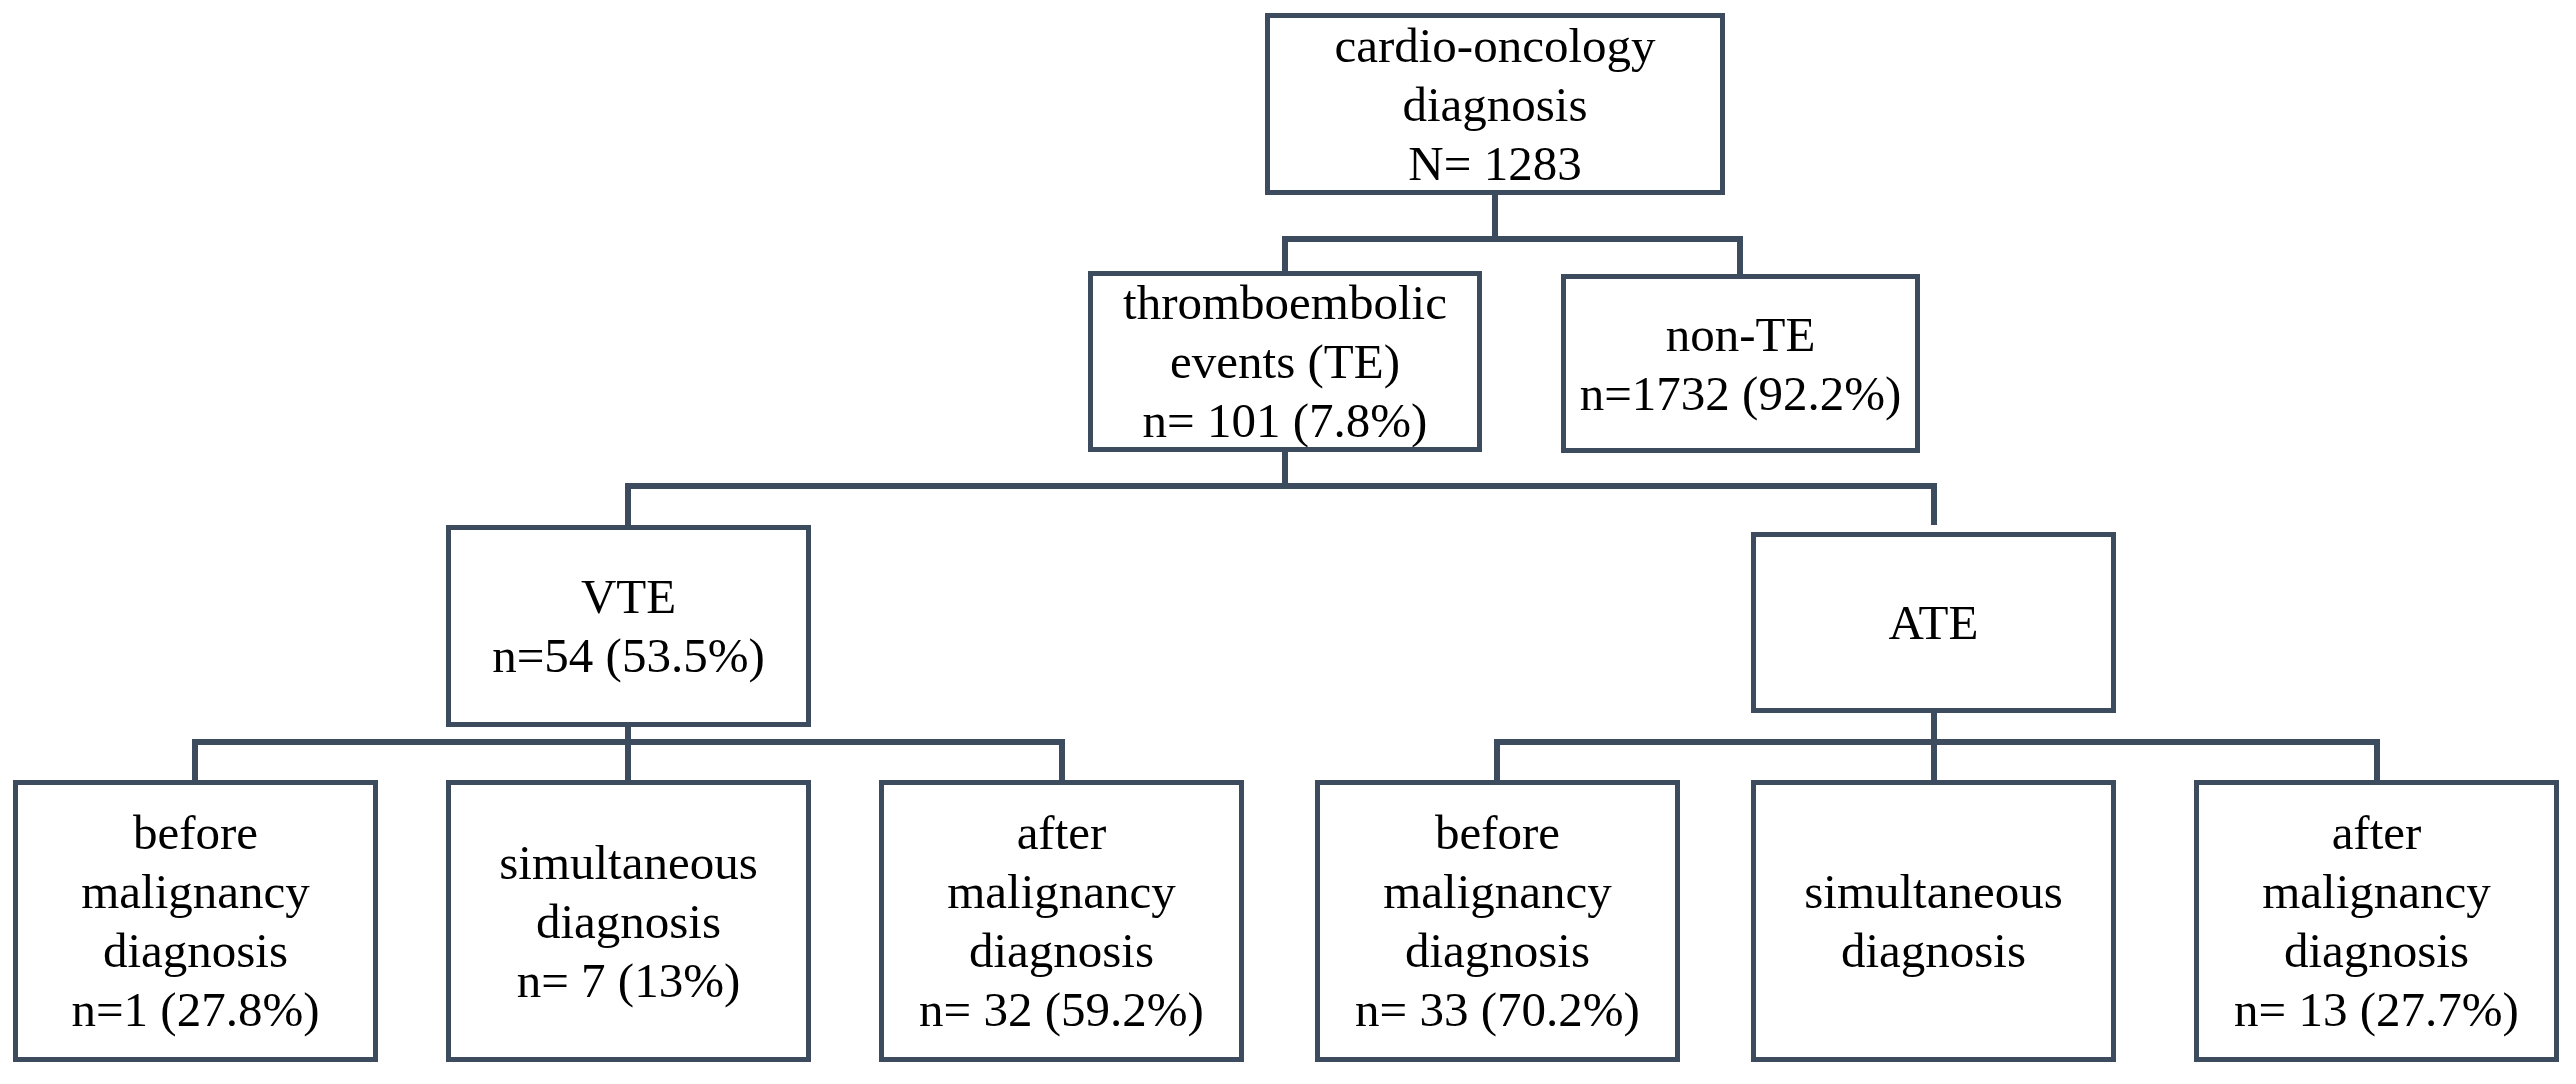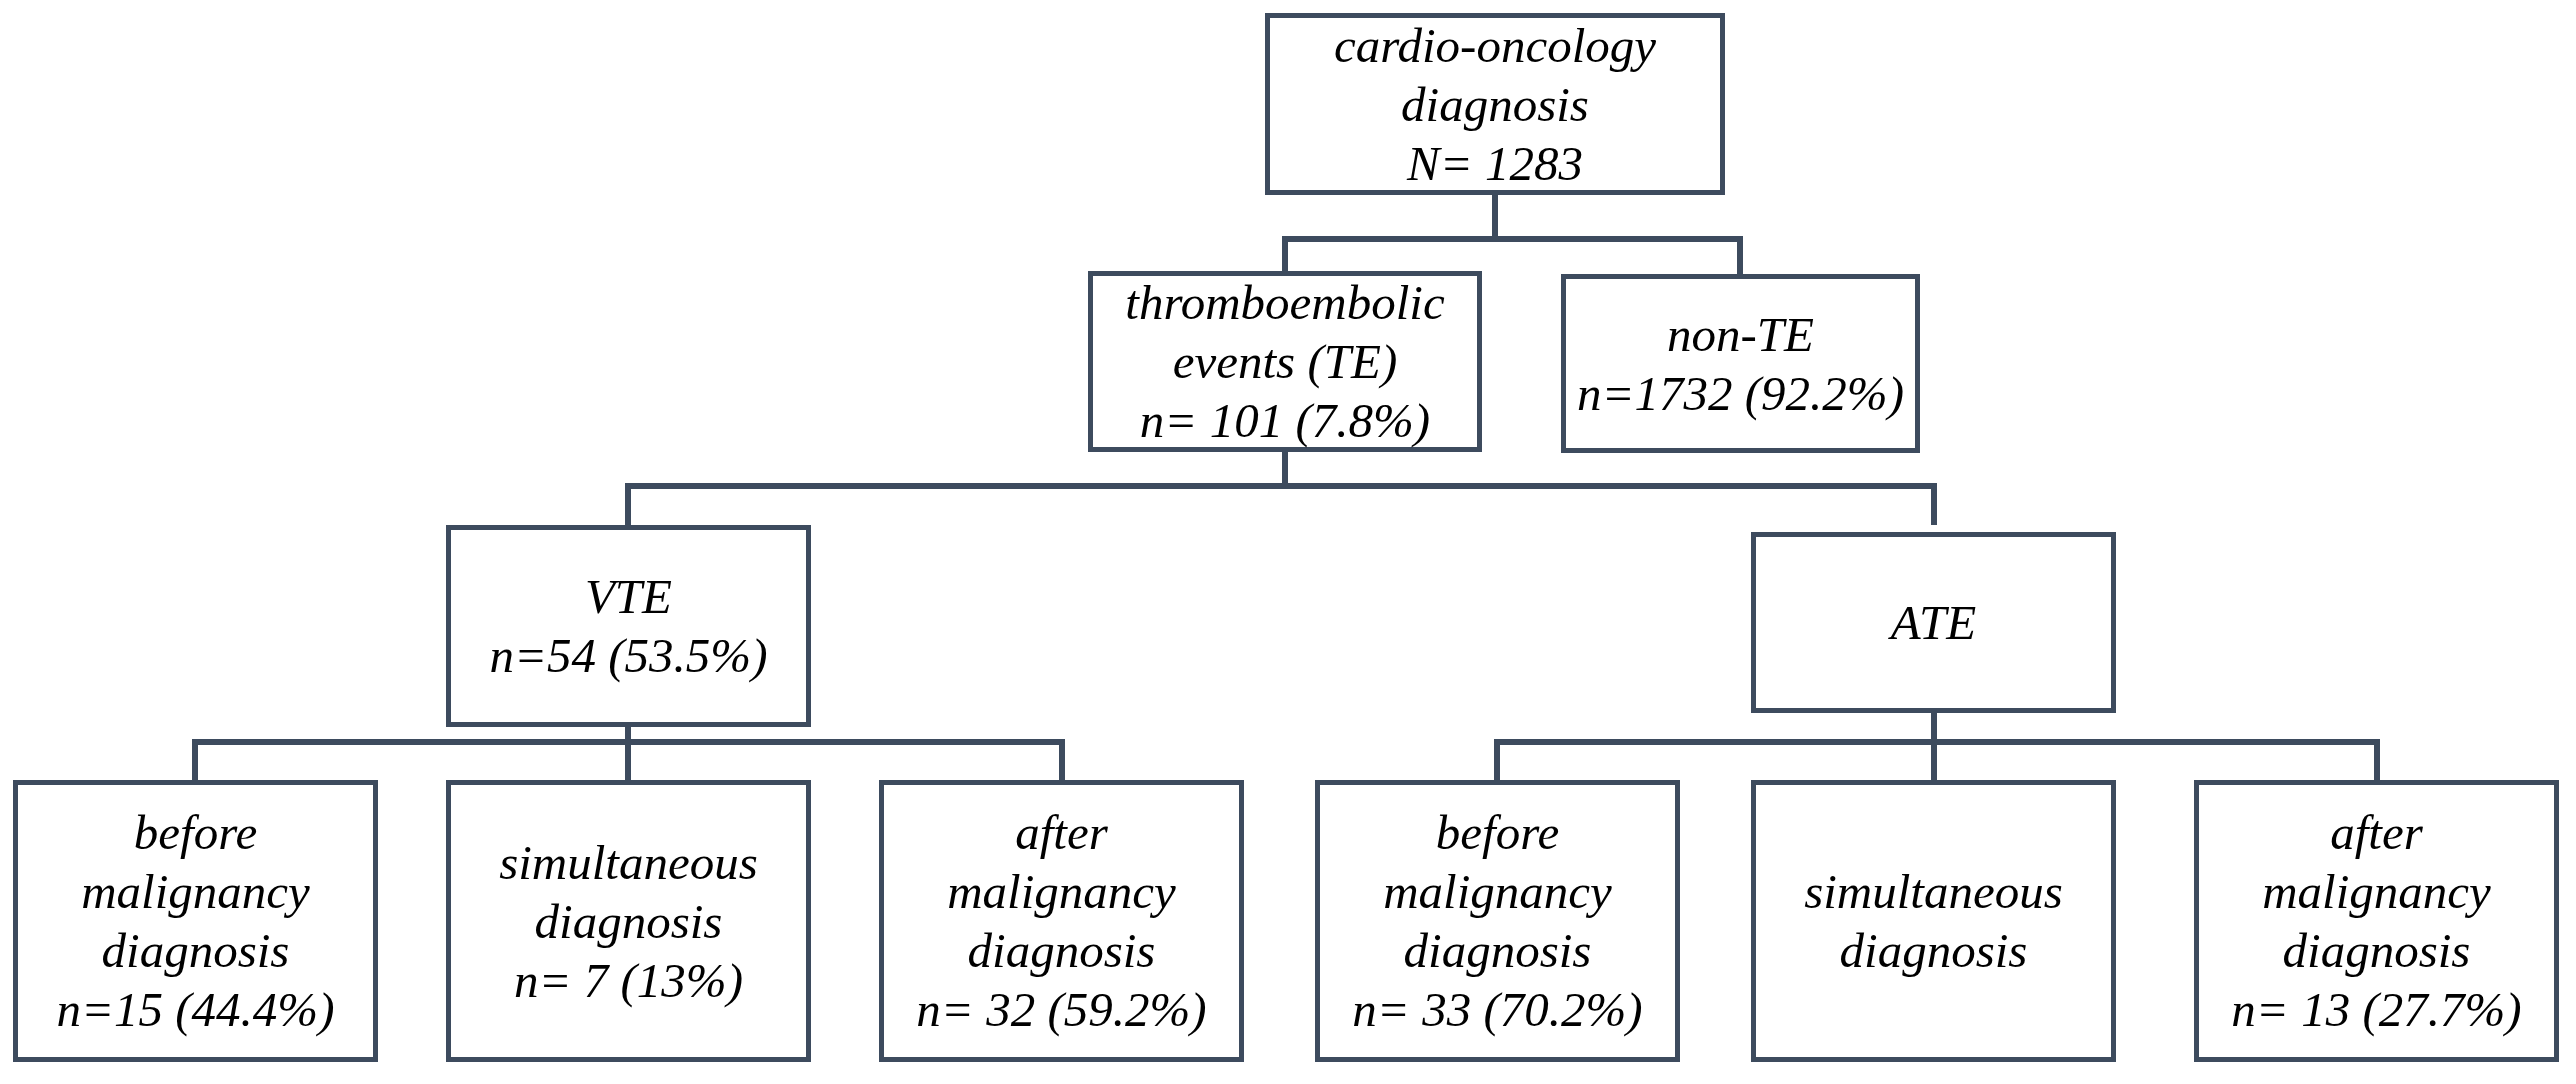--- a/index.html
+++ b/index.html
@@ -5,21 +5,21 @@
   :root{
     --line:#3d4b5e;
     --text:#000000;
   }
   html,body{margin:0;padding:0;}
   body{
     width:2576px;height:1084px;background:#ffffff;
     font-family:"Liberation Serif","DejaVu Serif",serif;
   }
   .stage{
-    position:relative;width:2576px;height:1084px;background:#ffffff;overflow:hidden;font-style:italic;
+    position:relative;width:2576px;height:1084px;background:#ffffff;overflow:hidden;
   }
   .node{
     position:absolute;box-sizing:border-box;
     border:5.8px solid var(--line);
     background:#ffffff;color:var(--text);
     display:flex;flex-direction:column;justify-content:center;align-items:center;
     text-align:center;
     font-size:49px;line-height:59px;
   }
   .node .ln{white-space:nowrap;}
@@ -75,21 +75,21 @@
   </div>
 
   <div class="node" style="left:1751px;top:532px;width:365px;height:181px">
     <div class="ln">ATE</div>
   </div>
 
   <div class="node" style="left:13px;top:780px;width:365px;height:282px">
     <div class="ln">before</div>
     <div class="ln">malignancy</div>
     <div class="ln">diagnosis</div>
-    <div class="ln">n=15 (44.4%)</div>
+    <div class="ln">n=1 (27.8%)</div>
   </div>
 
   <div class="node" style="left:446px;top:780px;width:365px;height:282px">
     <div class="ln">simultaneous</div>
     <div class="ln">diagnosis</div>
     <div class="ln">n= 7 (13%)</div>
   </div>
 
   <div class="node" style="left:879px;top:780px;width:365px;height:282px">
     <div class="ln">after</div>

